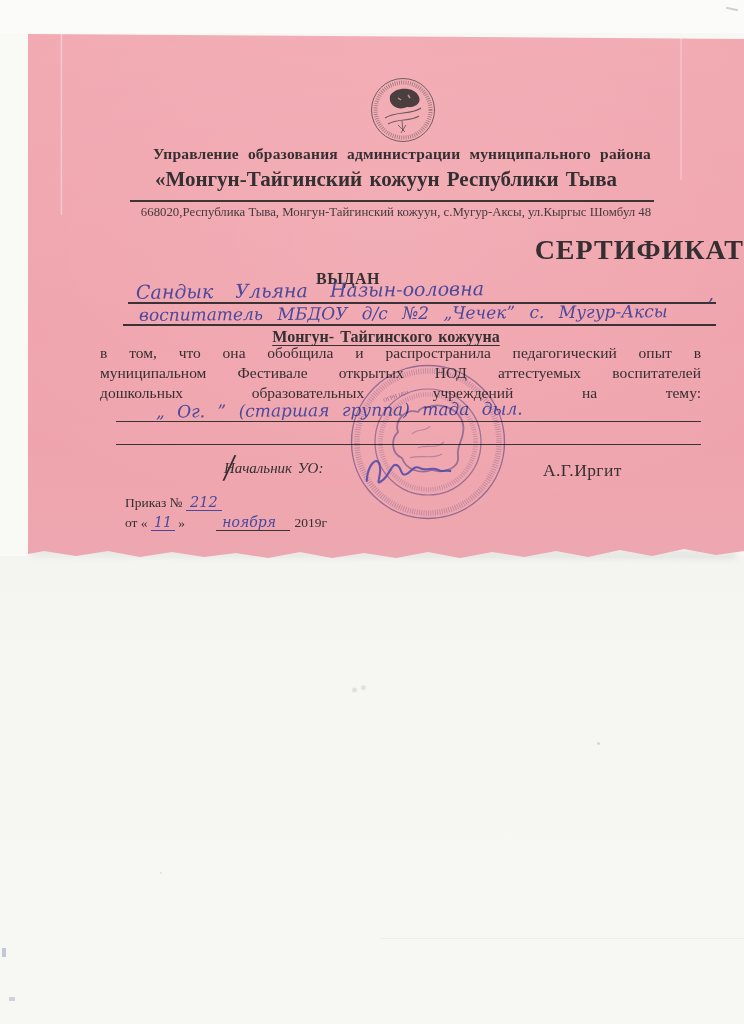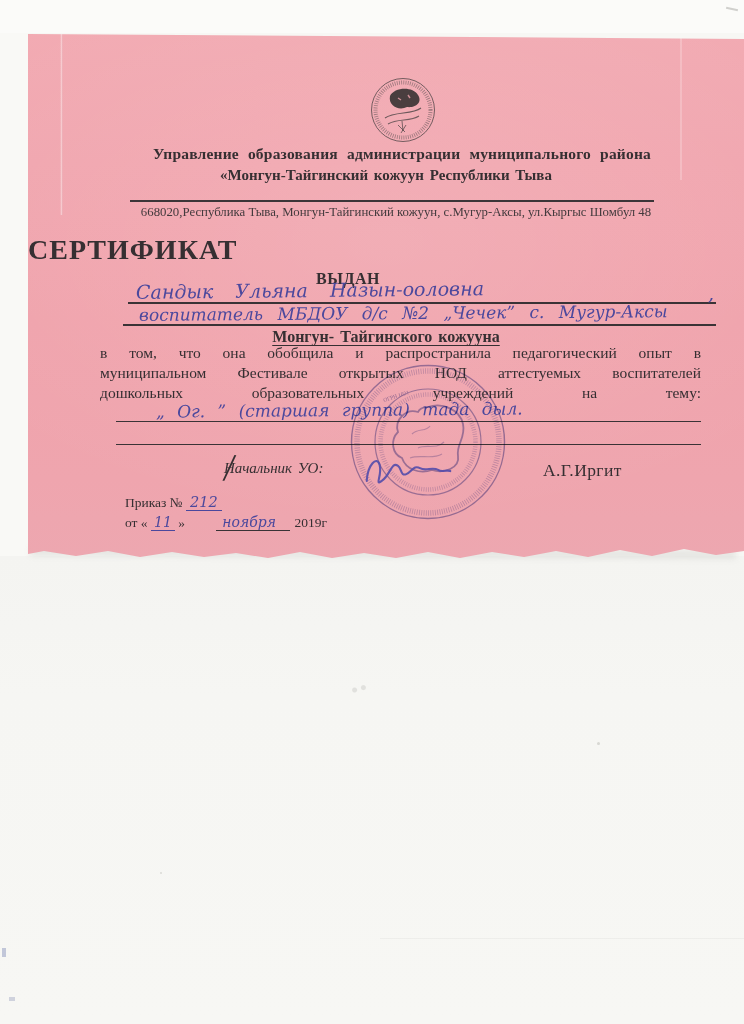--- a/index.html
+++ b/index.html
@@ -22,25 +22,25 @@
       592px 520px,560px 527px,528px 521px,496px 527px,464px 522px,432px 528px,400px 522px,
       368px 528px,336px 523px,304px 528px,272px 522px,240px 528px,208px 523px,176px 527px,
       144px 522px,112px 527px,80px 521px,48px 526px,16px 521px,0px 524px);}
   .crease-v1{left:32px;top:0;width:3px;height:185px;
     background:linear-gradient(90deg,rgba(255,255,255,0),rgba(255,255,255,.38),rgba(170,110,120,.12));}
   .crease-v2{left:652px;top:0;width:2px;height:150px;background:rgba(255,255,255,.22);}
   
   .print{color:#362f32;}
   .org1{left:16px;top:115px;width:716px;text-align:center;font-weight:bold;font-size:15.5px;
     letter-spacing:.2px;word-spacing:5px;}
-  .org2{left:0;top:137px;width:716px;text-align:center;font-weight:bold;font-size:15px;
+  .org2{left:0;top:137px;width:716px;text-align:center;font-weight:bold;font-size:21px;
     word-spacing:2px;}
   .head-rule{left:102px;top:170px;width:524px;height:0;border-top:2px solid #3c3538;}
   .address{left:10px;top:175px;width:716px;text-align:center;font-size:12.8px;color:#433a3d;}
-  .title{left:0;top:204px;width:716px;text-align:left;font-weight:bold;font-size:28px;
+  .title{left:0;top:204px;width:716px;text-align:right;font-weight:bold;font-size:28px;
     letter-spacing:1px;}
   .issued{left:0;top:240px;width:640px;text-align:center;font-weight:bold;font-size:16px;
     letter-spacing:.5px;}
   
   .hand{font-family:"DejaVu Serif",serif;font-style:italic;color:#4b489d;}
   .name-line{left:100px;top:245px;width:588px;height:27px;border-bottom:2px solid #3a3336;}
   .name-text{left:8px;bottom:1px;font-size:19px;word-spacing:16px;transform:rotate(-.6deg);}
   .name-comma{right:2px;bottom:-2px;font-size:19px;}
   .pos-line{left:95px;top:268px;width:593px;height:26px;border-bottom:2px solid #3a3336;}
   .pos-text{left:16px;bottom:1px;font-size:17px;word-spacing:9px;transform:rotate(-.4deg);}

